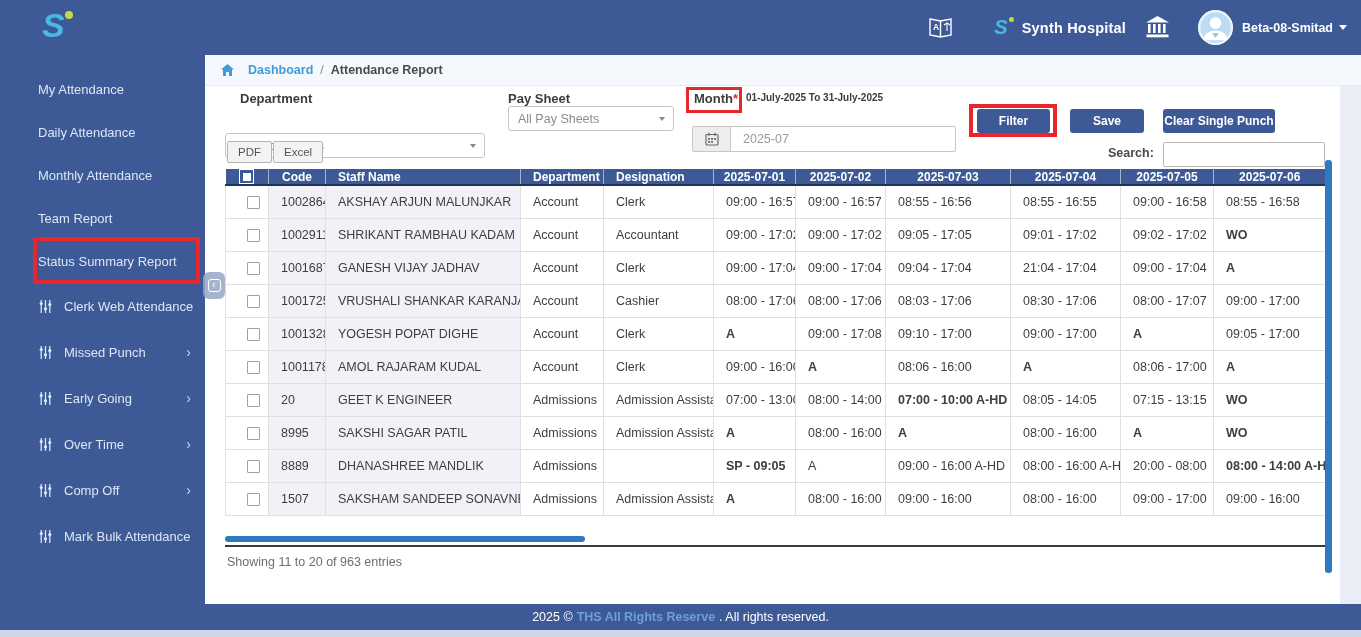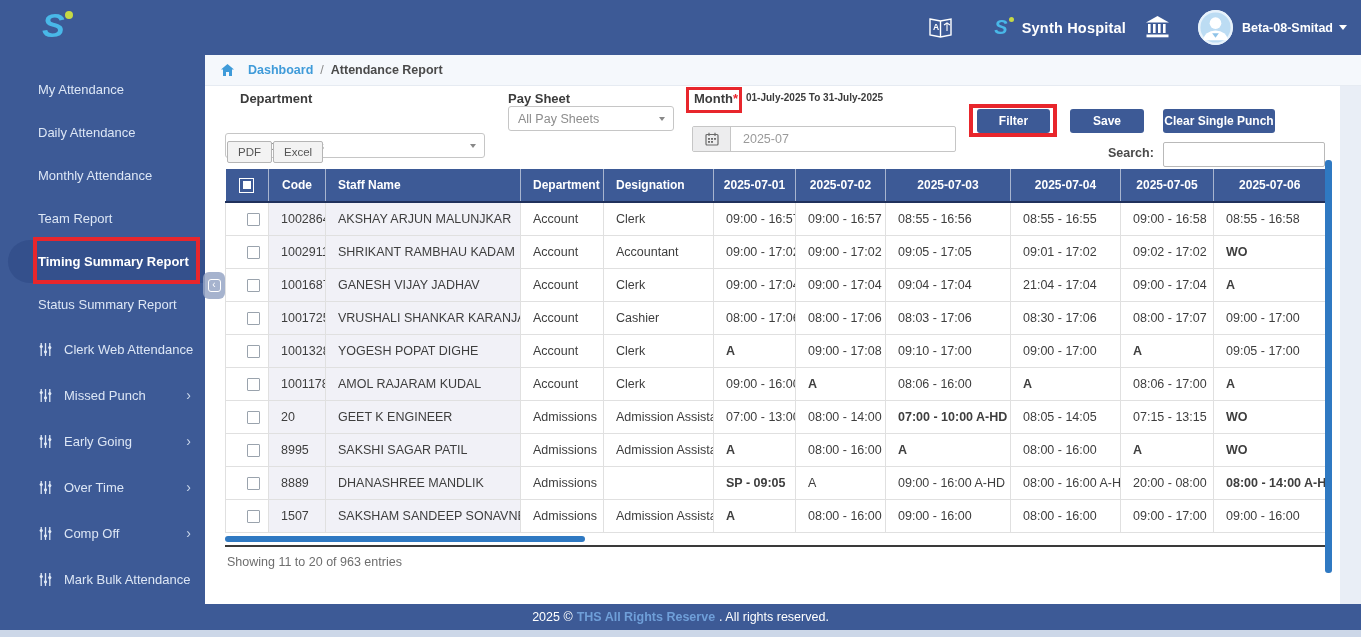--- a/index.html
+++ b/index.html
@@ -43,21 +43,21 @@
   .month-input { flex:1; display:flex; align-items:center; padding-left:12px; font-size:12.5px; color:#9a9a9a; }
   .range-text { position:absolute; left:541px; top:37px; font-size:10px; font-weight:bold; color:#3c3c3c; }
   .btn { position:absolute; height:24px; background:#3d5a96; color:#fff; border:none; border-radius:3px; font-size:12px; font-weight:bold; cursor:pointer; font-family:"Liberation Sans",sans-serif; }
   .mini-btn { position:absolute; height:22px; background:#f3f3f3; border:1px solid #b5b5b5; border-radius:2px; color:#555; font-size:11.5px; padding:0 10px; cursor:pointer; font-family:"Liberation Sans",sans-serif; }
   .search-lbl { position:absolute; left:903px; top:91px; font-size:12.5px; font-weight:bold; color:#4a4a4a; }
   .search-input { position:absolute; left:958px; top:87px; width:162px; height:25px; border:1px solid #b9b9b9; border-radius:2px; background:#fff; }
 
   
   .tbl-wrap { position:absolute; left:20px; top:114px; width:1100px; overflow:hidden; }
   table.grid { border-collapse:collapse; table-layout:fixed; width:1100px; }
-  table.grid thead th { background:#3d5a96; color:#fff; height:33px; font-size:12px; font-weight:bold; text-align:left; padding-left:12px; border-left:1px solid rgba(255,255,255,.55); border-bottom:2px solid #20315c; white-space:nowrap; cursor:pointer; }
+  table.grid thead th { background:#3d5a96; color:#fff; height:16px; font-size:12px; font-weight:bold; text-align:left; padding-left:12px; border-left:1px solid rgba(255,255,255,.55); border-bottom:2px solid #20315c; white-space:nowrap; cursor:pointer; }
   table.grid thead th:first-child { border-left:none; text-align:center; padding-left:0; }
   table.grid thead th.ctr { text-align:center; padding-left:0; }
   table.grid td { height:33px; border:1px solid #e0e0e0; font-size:12.5px; color:#3e3e3e; padding-left:12px; white-space:nowrap; overflow:hidden; background:#fff; }
   td.c-check { text-align:center; padding-left:0; }
   td.c-code, td.c-name { background:#f1f1f7 !important; }
   td.c-name { font-size:11.5px; }
   td.c-desig, td.c-dept { font-size:11.5px; }
   td.c-day { font-size:11.5px; padding-left:8px; }
   td.s-absent, td.s-weekoff, td.s-alert { font-weight:bold; }
   td.s-absent { color:#ee3658; }
@@ -144,25 +144,20 @@
 
   </div>
       <div class="side-item">
 
     <span class="side-label">Monthly Attendance</span>
 
   </div>
       <div class="side-item">
 
     <span class="side-label">Team Report</span>
-
-  </div>
-      <div class="side-item active">
-
-    <span class="side-label">Timing Summary Report</span>
 
   </div>
       <div class="side-item">
 
     <span class="side-label">Status Summary Report</span>
 
   </div>
       <div class="side-item with-icon">
     <span class="side-icon">
       <svg width="15" height="15" viewBox="0 0 14 14">

